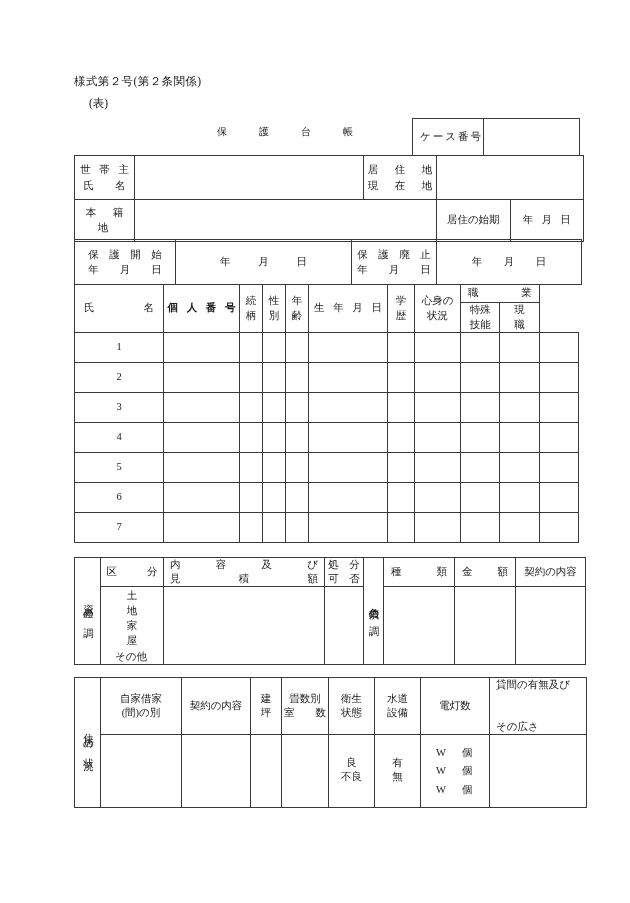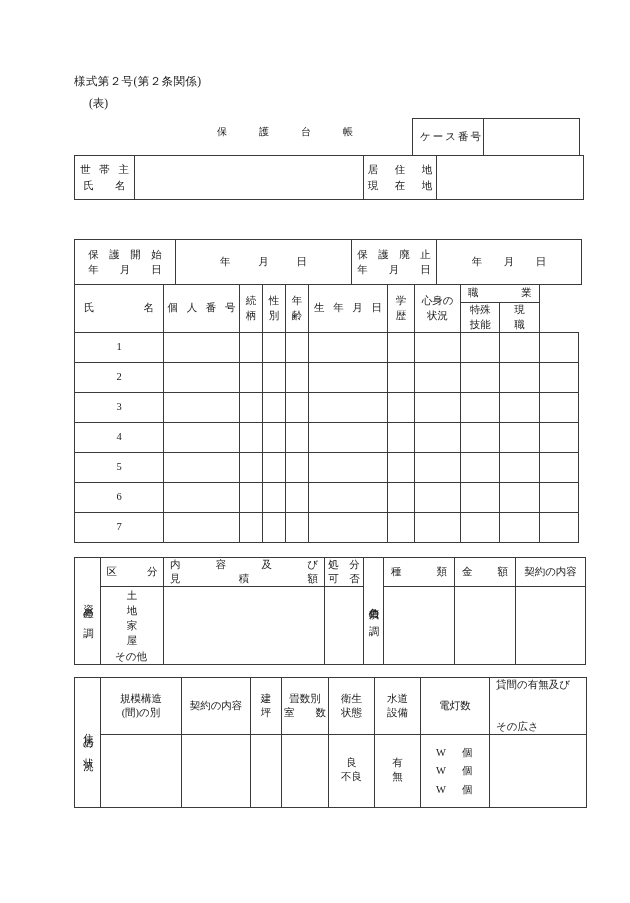--- a/index.html
+++ b/index.html
@@ -161,20 +161,32 @@
       <td style="width:228px;"></td>
       <td style="width:72px;">
         <div class="stack">
           <div class="sp2">居　住　地</div>
           <div class="sp2">現　在　地</div>
         </div>
       </td>
       <td colspan="2" style="width:146px;"></td>
     </tr>
 
+    <tr>
+      <td style="height:41px;" class="sp2">本　籍　地</td>
+      <td colspan="2"></td>
+      <td style="width:75px;">居住の始期</td>
+      <td style="width:71px;">
+        <div class="datespan" style="padding:0 8px;">
+          <span>年</span>
+          <span>月</span>
+          <span>日</span>
+        </div>
+      </td>
+    </tr>
   </tbody>
     </table>
 
   <table class="grid" style="left:74px; top:239px; width:505px;">
     <tbody>
         <tr>
       <td style="width:100px; height:44px;">
         <div class="stack">
           <div>保　護　開　始</div>
           <div>年　　月　　日</div>
@@ -207,21 +219,21 @@
   <table class="grid" style="left:74px; top:284px; width:505px;">
 
     <tbody>
         <tr>
       <td rowspan="2" style="width:88px; height:28px;">
         <div class="spread">
           <span>氏</span>
           <span>名</span>
         </div>
       </td>
-      <td rowspan="2" style="width:75px;" class="sp2">個 人 番 号</td>
+      <td rowspan="2" style="width:75px;font-weight:bold;" class="sp2">個 人 番 号</td>
       <td rowspan="2" style="width:22px;">
         <div>続</div>
         <div>柄</div>
       </td>
       <td rowspan="2" style="width:22px;">
         <div>性</div>
         <div>別</div>
       </td>
       <td rowspan="2" style="width:22px;">
         <div>年</div>
@@ -412,21 +424,21 @@
   </tbody>
     </table>
 
   <table class="grid" style="left:74px; top:677px; width:505px;">
     <tbody>
         <tr>
       <td rowspan="2" style="width:25px; height:40px;">
         <span class="vert">住居の状況</span>
       </td>
       <td style="width:80px;">
-        <div>規模構造</div>
+        <div>自家借家</div>
         <div>(間)の別</div>
       </td>
       <td style="width:68px;">契約の内容</td>
       <td style="width:30px;">
         <div>建</div>
         <div>坪</div>
       </td>
       <td style="width:46px;">
         <div>畳数別</div>
         <div>室　　数</div>

